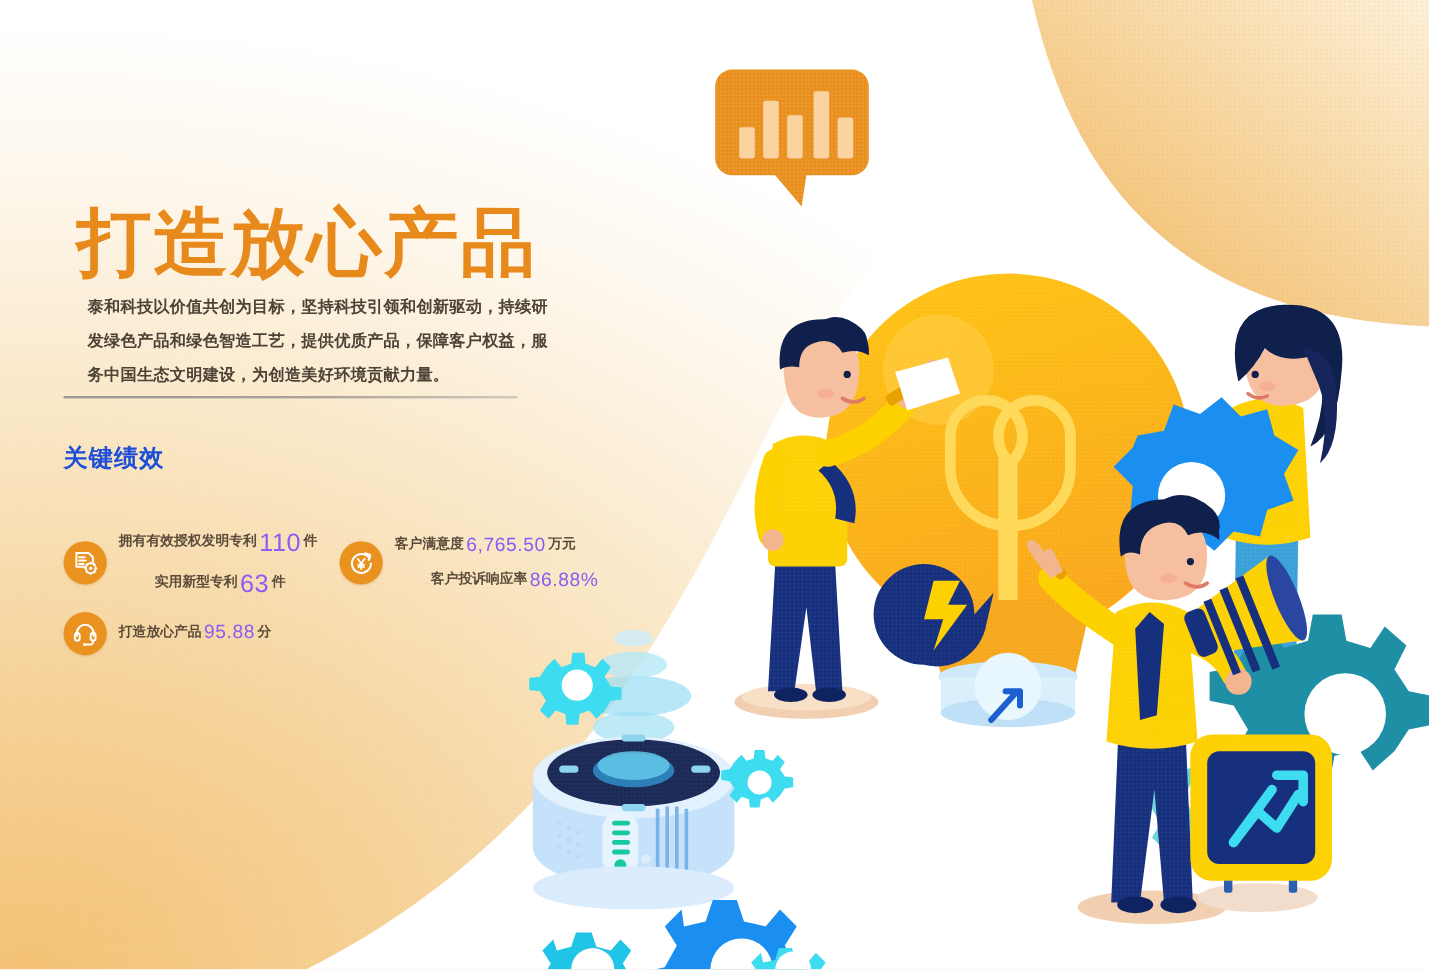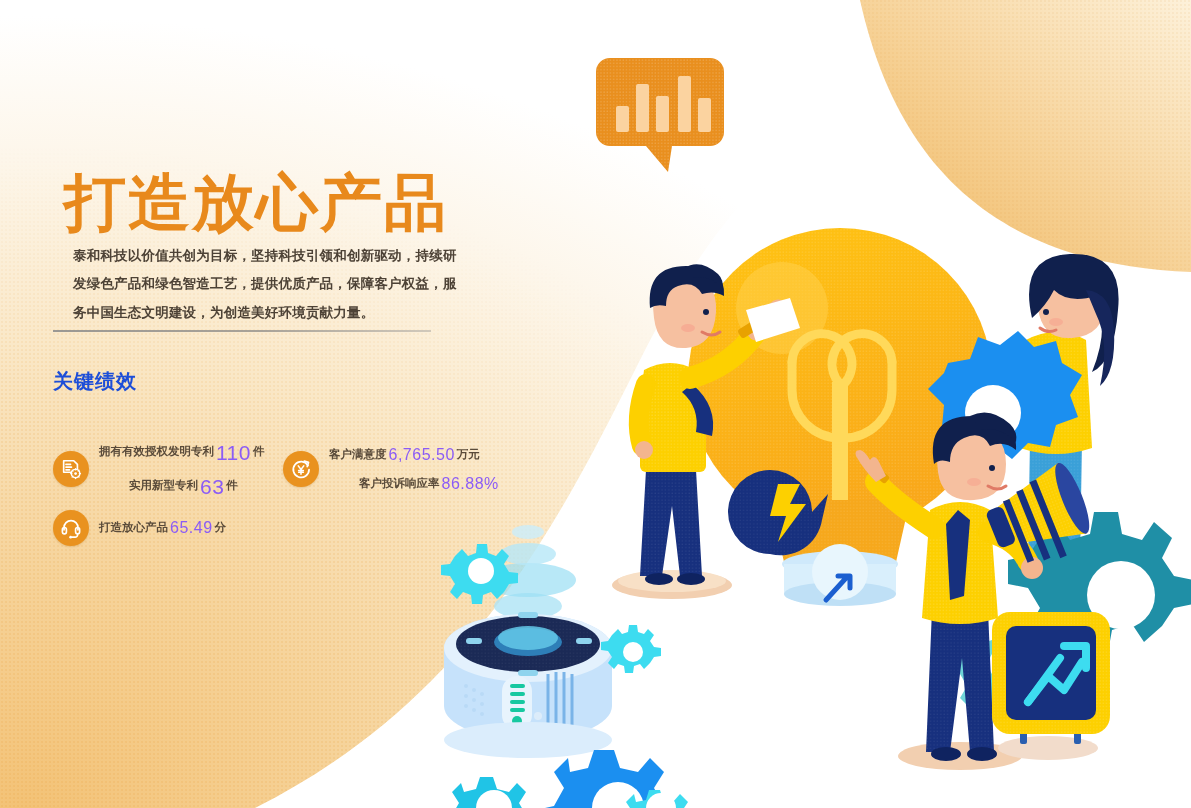--- a/index.html
+++ b/index.html
@@ -459,21 +459,21 @@
               <path d="M4.4 14 v-2.4 a7.6 7.6 0 0 1 15.2 0 v2.4" fill="none" stroke="#fff" stroke-width="1.9" stroke-linecap="round"></path>
               <rect x="2.6" y="11.4" width="4.4" height="7" rx="2.2" fill="none" stroke="#fff" stroke-width="1.8"></rect>
               <rect x="17" y="11.4" width="4.4" height="7" rx="2.2" fill="none" stroke="#fff" stroke-width="1.8"></rect>
               <path d="M19.2 18.4 v1 a2.6 2.6 0 0 1 -2.6 2.6 h-3.4" fill="none" stroke="#fff" stroke-width="1.8" stroke-linecap="round"></path>
               <circle cx="11.6" cy="22" r="1.5" fill="#fff"></circle>
             </svg>
           </div>
           <div class="kpi-texts">
             <div class="kpi-line">
               <span class="kpi-pre">打造放心产品</span>
-              <span class="kpi-num big">65.49</span>
+              <span class="kpi-num big">95.88</span>
               <span class="kpi-unit">分</span>
             </div>
           </div>
         </div>
       </div>
 
     </div>
   </div>
 </div>
 

